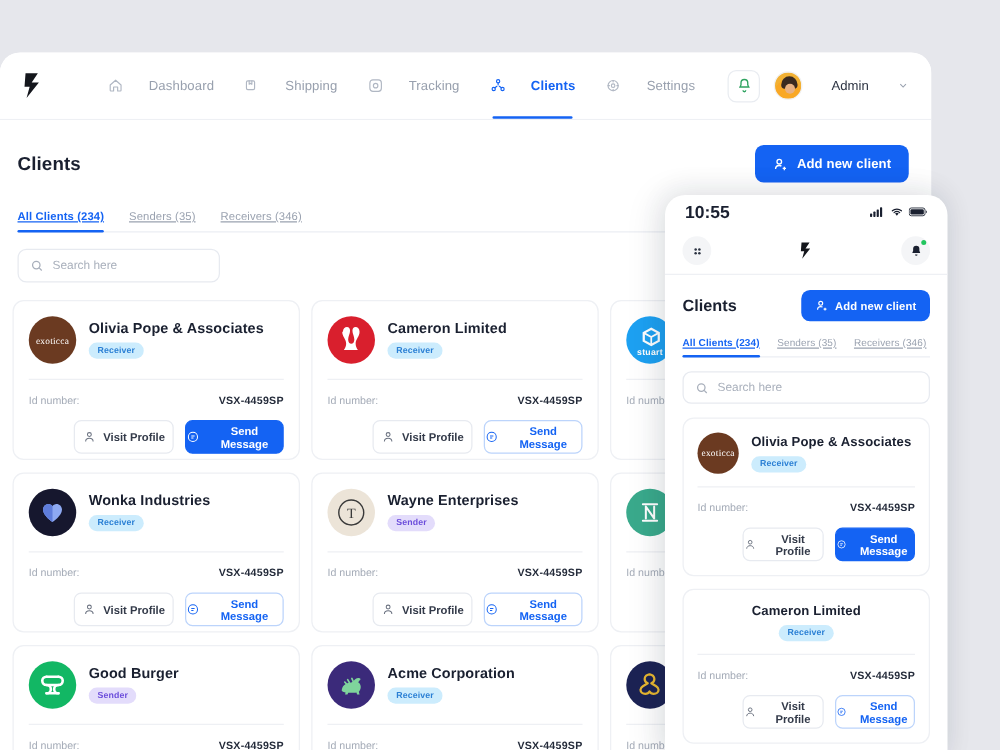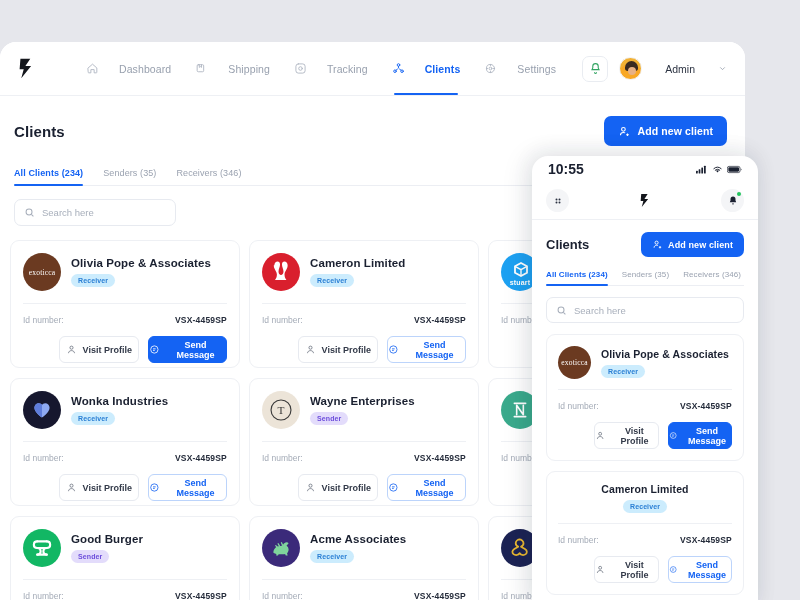--- a/index.html
+++ b/index.html
@@ -88,20 +88,21 @@
 
   
   .tabs {
     display: flex; align-items: flex-end; gap: 20px;
     margin: 22px 14px 0 14px;
     border-bottom: 1px solid #eceef3;
   }
   .tab {
     font-size: 9px; color: #9aa2b0; padding-bottom: 7px; position: relative; cursor: pointer;
     letter-spacing: .1px;
+    text-decoration: underline;
   }
   .tab.active { color: #1463f3; font-weight: 700; }
   .tab.active::after {
     content: ""; position: absolute; left: 0; right: 0; bottom: -1px;
     height: 2px; background: #1463f3; border-radius: 2px;
   }
 
   
   .searchbar {
     margin: 13px 14px 0 14px;
@@ -531,21 +532,21 @@
           </div>
         </div>
         <div class="card">
           <div class="card-top">
             <div class="card-avatar" style="background:#3b2a7a">
               <svg viewBox="0 0 40 40" width="40" height="40">
                 <path d="M12 25c0-4 3-7 7-7 1.5 0 2.6-1 3.5-2 .8-.9 1.8-2 3.3-2 1 0 1.8.4 2.2 1l-2.2 2.6c1.4.8 2.2 2.3 2.2 4.1 0 1.5-.6 2.9-1.6 3.9l.6 2.4h-2l-.7-1.7c-.6.2-1.2.3-1.8.3h-5l-.7 1.4h-2l.4-1.6A6.9 6.9 0 0 1 12 25z" fill="#7fd49c"></path>
                 <path d="M17 15.5l1.5 2.6M20.5 14.5l1.2 2.6M14.5 17.5l1.8 2" stroke="#7fd49c" stroke-width="1.4" stroke-linecap="round"></path>
               </svg>
             </div>
-            <div class="card-meta"><div class="card-name">Acme Associates</div><span class="badge receiver">Receiver</span></div>
+            <div class="card-meta"><div class="card-name">Acme Corporation</div><span class="badge receiver">Receiver</span></div>
           </div>
           <div class="card-sep"></div>
           <div class="card-id">
             <span class="lbl">Id number:</span>
             <span class="val">VSX-4459SP</span>
           </div>
         </div>
         <div class="card">
           <div class="card-top">
             <div class="card-avatar" style="background:#1c2354">

